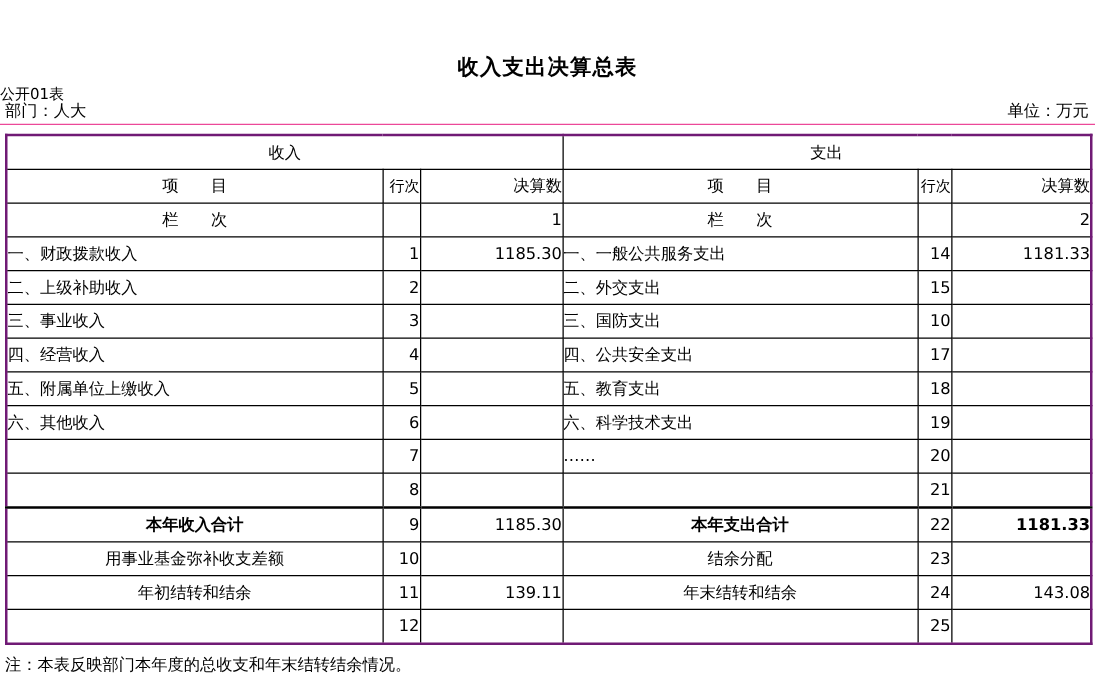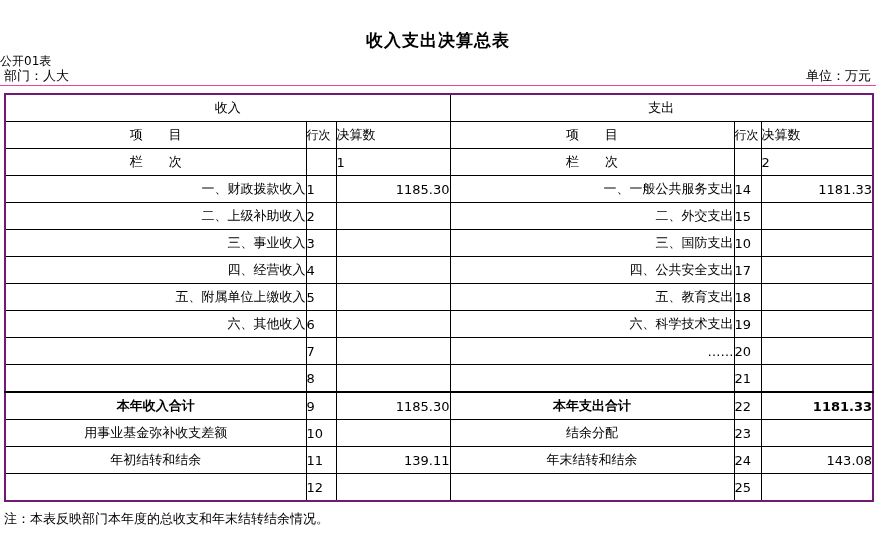--- a/index.html
+++ b/index.html
@@ -3,21 +3,21 @@
 <meta charset="utf-8">
 <style>
   html,body { margin:0; padding:0; }
   body {
     width:876px; height:543px; background:#fff; color:#000;
     font-family:"DejaVu Sans","Liberation Sans",sans-serif;
     overflow:hidden;
   }
   .title {
     text-align:center; font-size:17px; font-weight:bold;
-    padding-top:31px; line-height:18px; letter-spacing:1px;
+    padding-top:45px; line-height:18px; letter-spacing:1px;
   }
   .code-line {
     font-size:12px; line-height:14px;
     padding-right:6px; margin-top:5px;
   }
   .meta-line {
     display:flex; justify-content:space-between;
     font-size:13px; line-height:16px;
     padding:0 5px 1px 4px;
     border-bottom:1px solid #ec4899;
@@ -26,23 +26,23 @@
     margin-left:4px; margin-top:7px;
     width:868px; border-collapse:collapse; table-layout:fixed;
     border:2px solid #701a75;
   }
   table.main td {
     border:1px solid #000;
     font-size:13px; height:26px;
     padding:0; overflow:hidden; white-space:nowrap;
   }
   td.ghead { text-align:center; }
-  td.item  { text-align:right; padding-left:5px; }
+  td.item  { text-align:left; padding-left:5px; }
   td.item.c { text-align:center; padding-left:0; }
-  td.num   { text-align:left; }
+  td.num   { text-align:right; }
   td.num.small { font-size:12px; }
   td.val   { text-align:right; padding-right:8px; }
   td.mid   { border-left:2px solid #000; }
   tr.sect td { border-top:2px solid #000; }
   .b  { font-weight:bold; }
   td.val.bv { font-weight:bold; }
   .note {
     font-size:13px; line-height:16px;
     padding:9px 0 0 4px;
   }

